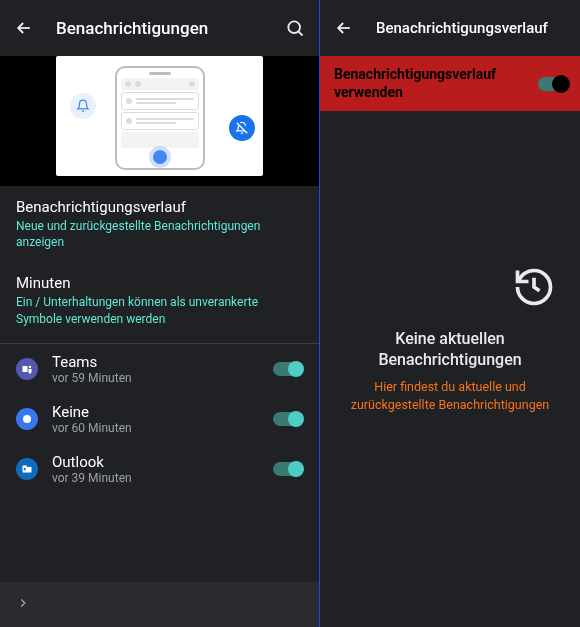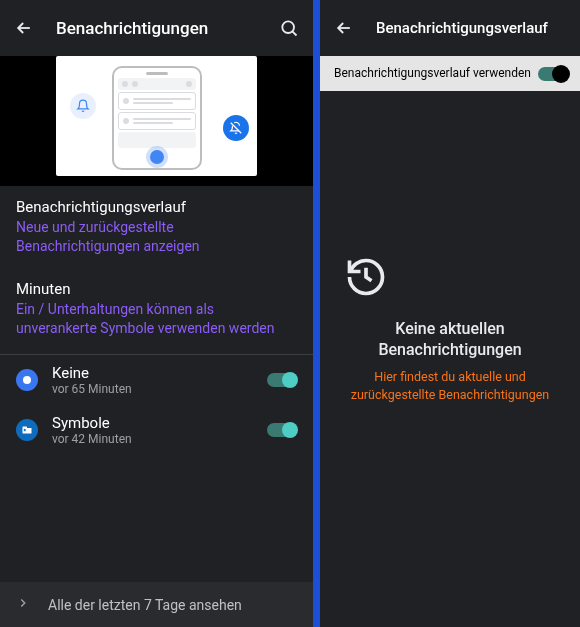--- a/index.html
+++ b/index.html
@@ -12,21 +12,21 @@
     display: flex;
   }
   .panel {
     height: 100%;
     background: #202124;
     color: #e8eaed;
     display: flex;
     flex-direction: column;
     overflow: hidden;
   }
-  .left { width: 320px; border-right: 7px solid #1d4ed8; }
+  .left { width: 320px; border-right: 1px solid #1d4ed8; }
   .right { flex: 1; }
   .appbar {
     height: 56px;
     display: flex;
     align-items: center;
     padding: 0 12px;
     gap: 20px;
     background: #202124;
   }
   .appbar .title {
@@ -95,21 +95,21 @@
     display: flex; align-items: center; justify-content: center;
     top: 50%;
     transform: translateY(-50%);
   }
   .side-badge.left-b { left: 14px; background: #e8f0fe; color:#4285f4; top: 42%; }
   .side-badge.right-b { right: 8px; background: #1a73e8; color:#fff; top: 60%; }
   .list-item {
     padding: 12px 16px;
   }
   .list-item .primary { font-size: 15px; color: #fff; margin-bottom: 2px; }
-  .list-item .secondary { font-size: 14px; color: #8b5cf6; line-height: 1.35; }
+  .list-item .secondary { font-size: 12px; color: #5eead4; line-height: 1.35; }
   .section-divider { height: 1px; background: #3c4043; margin: 4px 0 0; }
   .section-header {
     padding: 14px 16px 8px;
     font-size: 11px;
     letter-spacing: 0.6px;
     color: #9aa0a6;
     font-weight: 500;
   }
   .app-row {
     display: flex;
@@ -146,25 +146,25 @@
     display: flex;
     align-items: center;
     gap: 18px;
     padding: 14px 16px;
     background: #2a2b2e;
     font-size: 14px;
     color: #bdc1c6;
   }
   
   .toggle-banner {
-    background: #e5e5e5;
+    background: #b91c1c;
     color: #000;
     padding: 10px 48px 10px 14px;
-    font-size: 12px;
-    font-weight: 400;
+    font-size: 14px;
+    font-weight: 700;
     display: flex;
     align-items: center;
     position: relative;
     line-height: 1.25;
   }
   .banner-switch {
     position: absolute;
     right: 12px; top: 50%; transform: translateY(-50%);
     width: 30px; height: 14px; border-radius: 8px;
     background: #3a7a72;
@@ -174,21 +174,21 @@
     content: "";
     position: absolute;
     width: 18px; height: 18px; border-radius: 50%;
     background: #000;
     top: -2px; right: -2px;
   }
   .empty-state {
     flex: 1;
     display: flex;
     flex-direction: column;
-    align-items: flex-start;
+    align-items: flex-end;
     justify-content: center;
     padding: 0 24px 60px;
     text-align: center;
   }
   .empty-icon {
     color: #e8eaed;
     margin-bottom: 16px;
   }
   .empty-title {
     font-size: 16px;
@@ -270,58 +270,71 @@
     <div class="primary">Benachrichtigungsverlauf</div>
     <div class="secondary">Neue und zurückgestellte Benachrichtigungen anzeigen</div>
   </div>
   <div class="list-item">
     <div class="primary">Minuten</div>
     <div class="secondary">Ein / Unterhaltungen können als unverankerte Symbole verwenden werden</div>
   </div>
 
   <div class="section-divider"></div>
 
+  <div class="app-row">
+    <div class="app-icon teams">
+      <svg width="12" height="12" viewBox="0 0 24 24" fill="currentColor">
+          <rect x="3" y="6" width="10" height="12" rx="1"></rect>
+          <circle cx="18" cy="8" r="2.5"></circle>
+          <path d="M15 12h6v6a3 3 0 01-6 0z"></path>
+        </svg>
+    </div>
+    <div class="app-texts">
+      <div class="app-name">Teams</div>
+      <div class="app-sub">vor 59 Minuten</div>
+    </div>
+    <div class="switch"></div>
+  </div>
 
   <div class="app-row">
     <div class="app-icon signal">
       <svg width="12" height="12" viewBox="0 0 24 24" fill="currentColor">
           <circle cx="12" cy="12" r="8"></circle>
         </svg>
     </div>
     <div class="app-texts">
       <div class="app-name">Keine</div>
-      <div class="app-sub">vor 65 Minuten</div>
+      <div class="app-sub">vor 60 Minuten</div>
     </div>
     <div class="switch"></div>
   </div>
 
   <div class="app-row">
     <div class="app-icon outlook">
       <svg width="12" height="12" viewBox="0 0 24 24" fill="currentColor">
           <rect x="3" y="5" width="9" height="14" rx="1"></rect>
           <path d="M12 8h9v10a1 1 0 01-1 1h-8z"></path>
           <circle cx="7.5" cy="12" r="3" fill="#0f6cbd" stroke="#fff" stroke-width="1.5"></circle>
         </svg>
     </div>
     <div class="app-texts">
-      <div class="app-name">Symbole</div>
-      <div class="app-sub">vor 42 Minuten</div>
+      <div class="app-name">Outlook</div>
+      <div class="app-sub">vor 39 Minuten</div>
     </div>
     <div class="switch"></div>
   </div>
 
   <div style="flex:1"></div>
 
   <div class="footer-link">
     <span>
       <svg width="14" height="14" viewBox="0 0 24 24" fill="none" stroke="#9aa0a6" stroke-width="2.5">
           <path d="M9 6l6 6-6 6"></path>
         </svg>
     </span>
-    <span>Alle der letzten 7 Tage ansehen</span>
   </div>
 </div>
 
 <div class="panel right">
   <div class="appbar">
     <div class="icon-btn">
       <svg width="20" height="20" viewBox="0 0 24 24" fill="none" stroke="currentColor" stroke-width="2.2">
           <path d="M19 12H5"></path>
           <path d="M11 18l-6-6 6-6"></path>
         </svg>

